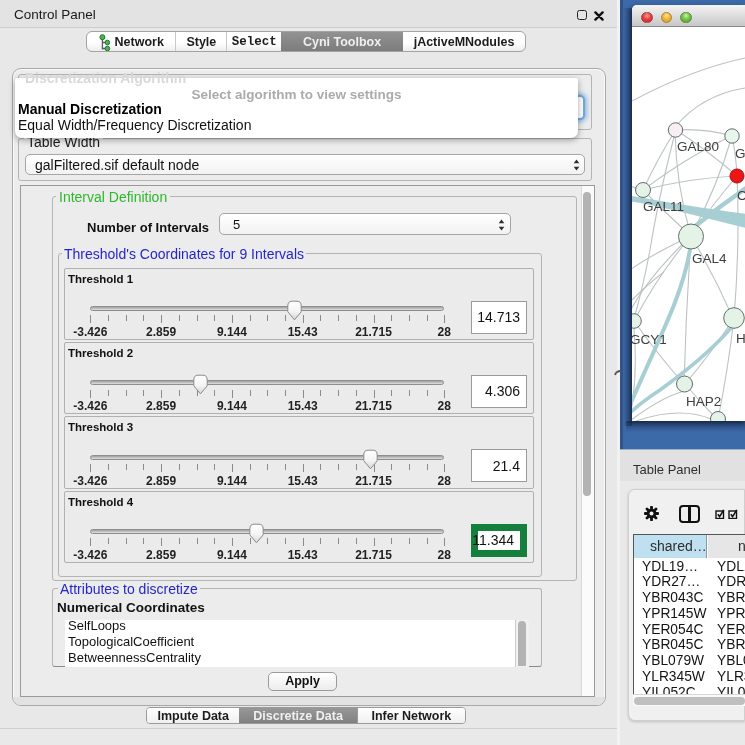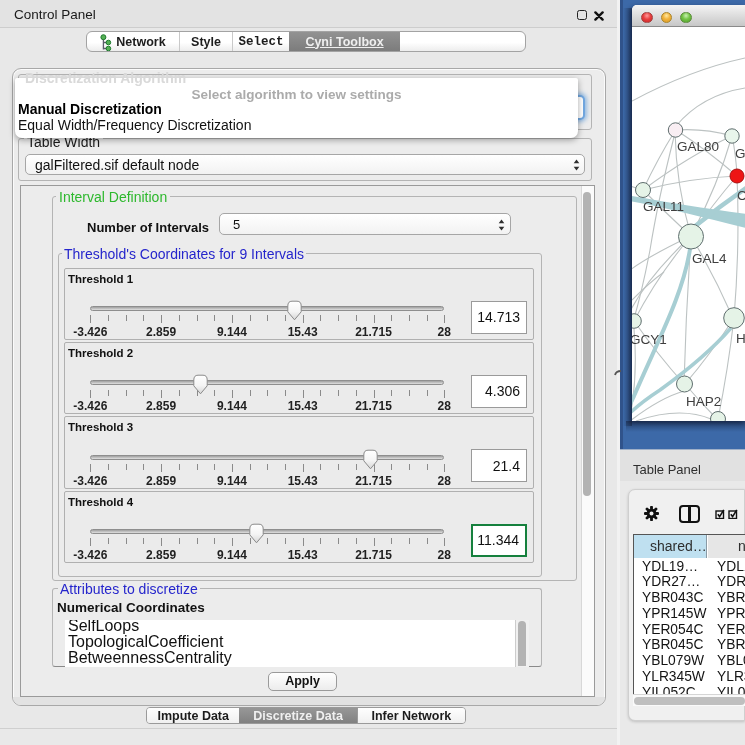--- a/index.html
+++ b/index.html
@@ -23,21 +23,22 @@
   <div style="width:92px;display:flex;align-items:center;justify-content:center;">
     <svg width="12" height="18" viewBox="0 0 12 18" style="margin-right:4px;margin-top:2px;">
         <path d="M3.4,3.5 L3.4,15.5 M3.4,8.5 L8,8.5 M3.4,14.5 L8,14.5" stroke="#5c5c6c" stroke-width="1.3" fill="none"></path>
         <circle cx="3.4" cy="3.2" r="2.5" fill="#55b055" stroke="#1e7a2e" stroke-width="1"></circle>
         <circle cx="8.4" cy="8.5" r="2.3" fill="#55b055" stroke="#1e7a2e" stroke-width="1"></circle>
         <circle cx="8.4" cy="14.5" r="2.3" fill="#55b055" stroke="#1e7a2e" stroke-width="1"></circle>
       </svg>
     Network</div>
   <div style="width:53px;display:flex;align-items:center;justify-content:center;border-left:1px solid #c9c9c9;">Style</div>
   <div style="width:57px;display:flex;align-items:center;justify-content:center;border-left:1px solid #c9c9c9;font-family:Liberation Mono, monospace;">Select</div>
-  <div style="width:111px;display:flex;align-items:center;justify-content:center;background:linear-gradient(#929292,#7c7c7c);color:#efefef;text-decoration:underline;">Cyni Toolbox</div>
+  <div style="width:127px;display:flex;align-items:center;justify-content:center;background:linear-gradient(#929292,#7c7c7c);color:#efefef;">Cyni Toolbox</div>
+  <div style="width:127px;display:flex;align-items:center;justify-content:center;">jActiveMNodules</div>
 </div>
 
 <div class="abs" style="left:12px;top:68px;width:594px;height:638px;background:#ececec;border:1px solid #a8a8a8;border-radius:9px;box-shadow:inset 0 0 0 1px rgba(255,255,255,0.8);"></div>
 <div class="abs" style="left:13px;top:697px;width:592px;height:8px;background:#e2e2e2;border-radius:0 0 8px 8px;"></div>
 
 <div class="abs" style="left:18px;top:74px;width:574px;height:56px;border:1px solid #b4b4b4;border-radius:3px;"></div>
 <div class="abs" style="left:25px;top:95px;width:560px;height:25px;background:#fff;border:1px solid #a0a0a0;border-radius:5px;border:2px solid rgba(96,156,220,0.9);box-shadow:0 0 4px 2px rgba(96,156,220,0.65);"></div>
 
 <div class="abs" style="left:18px;top:138px;width:574px;height:43px;border:1px solid #b4b4b4;border-radius:3px;"></div>
 <div class="abs" style="left:24px;top:133.5px;background:#ececec;padding:0 3px;font-size:14px;color:#1a1a1a;">Table Width</div>
@@ -230,29 +231,29 @@
     <svg class="abs" style="left:248.2px;top:523px;z-index:2;" width="17" height="21" viewBox="0 0 17 21">
     <path d="M1.8,6 Q1.8,1.2 6,1.2 L11,1.2 Q15.2,1.2 15.2,6 L15.2,11.8 L8.5,19.8 L1.8,11.8 Z" fill="url(#tg3)" stroke="#8a8a8a" stroke-width="1"></path>
     <defs>
         <linearGradient id="tg3" x1="0" y1="0" x2="0" y2="1">
           <stop offset="0" stop-color="#ffffff"></stop>
           <stop offset="0.55" stop-color="#f4f4f4"></stop>
           <stop offset="1" stop-color="#d6d6d6"></stop>
         </linearGradient>
       </defs>
   </svg>
-    <div class="abs" style="left:470.5px;top:523.6px;width:56px;height:33px;background:#fff;border:2px solid #15803d;display:flex;align-items:center;justify-content:flex-end;padding-right:5.5px;font-size:14px;color:#111;">11.344</div>
+    <div class="abs" style="left:470.5px;top:523.6px;width:56px;height:33px;background:#fff;border:7px solid #15803d;display:flex;align-items:center;justify-content:flex-end;padding-right:5.5px;font-size:14px;color:#111;">11.344</div>
   </div>
 
 <div class="abs" style="left:52px;top:588px;width:490px;height:79px;border:1px solid #b4b4b4;border-radius:3px;border-bottom-color:#8a8a8a;"></div>
 <div class="abs" style="left:58px;top:581px;background:#ececec;padding:0 2px;font-size:14px;color:#2525cc;">Attributes to discretize</div>
 <div class="abs" style="left:57px;top:599.5px;font-size:13.5px;font-weight:bold;color:#111;">Numerical Coordinates</div>
 
 <div class="abs" style="left:65px;top:620px;width:450px;height:46.5px;background:#fff;overflow:hidden;">
-  <div style="font-size:16px;color:#111;padding:0 0 0 3px;margin-top:-2px;line-height:15.9px;">SelfLoops<br>TopologicalCoefficient<br>BetweennessCentrality</div>
+  <div style="font-size:13px;color:#111;padding:0 0 0 3px;margin-top:-2px;line-height:15.9px;">SelfLoops<br>TopologicalCoefficient<br>BetweennessCentrality</div>
 </div>
 <div class="abs" style="left:515px;top:620px;width:14px;height:46.5px;background:#f0f0f0;border-left:1px solid #ccc;"></div>
 <div class="abs" style="left:518px;top:621px;width:8px;height:45px;background:#b3b3b3;border-radius:4px 4px 0 0;"></div>
 
 <div class="abs" style="left:268px;top:672px;width:69px;height:19px;background:linear-gradient(#ffffff,#ececec);border:1px solid #9a9a9a;border-radius:5px;font-size:12.5px;font-weight:bold;color:#111;text-align:center;line-height:17px;">Apply</div>
 
 <div class="abs" style="left:146px;top:707px;width:320px;height:17px;border:1px solid #9a9a9a;border-radius:4px;overflow:hidden;display:flex;font-size:12.5px;font-weight:bold;color:#1c1c1c;z-index:3;">
   <div style="width:93px;background:linear-gradient(#fefefe,#f0f0f0);display:flex;align-items:center;justify-content:center;">Impute Data</div>
   <div style="width:118px;background:linear-gradient(#979797,#818181);color:#f0f0f0;display:flex;align-items:center;justify-content:center;">Discretize Data</div>
   <div style="width:109px;background:linear-gradient(#fefefe,#f0f0f0);display:flex;align-items:center;justify-content:center;border-left:1px solid #9a9a9a;">Infer Network</div>

